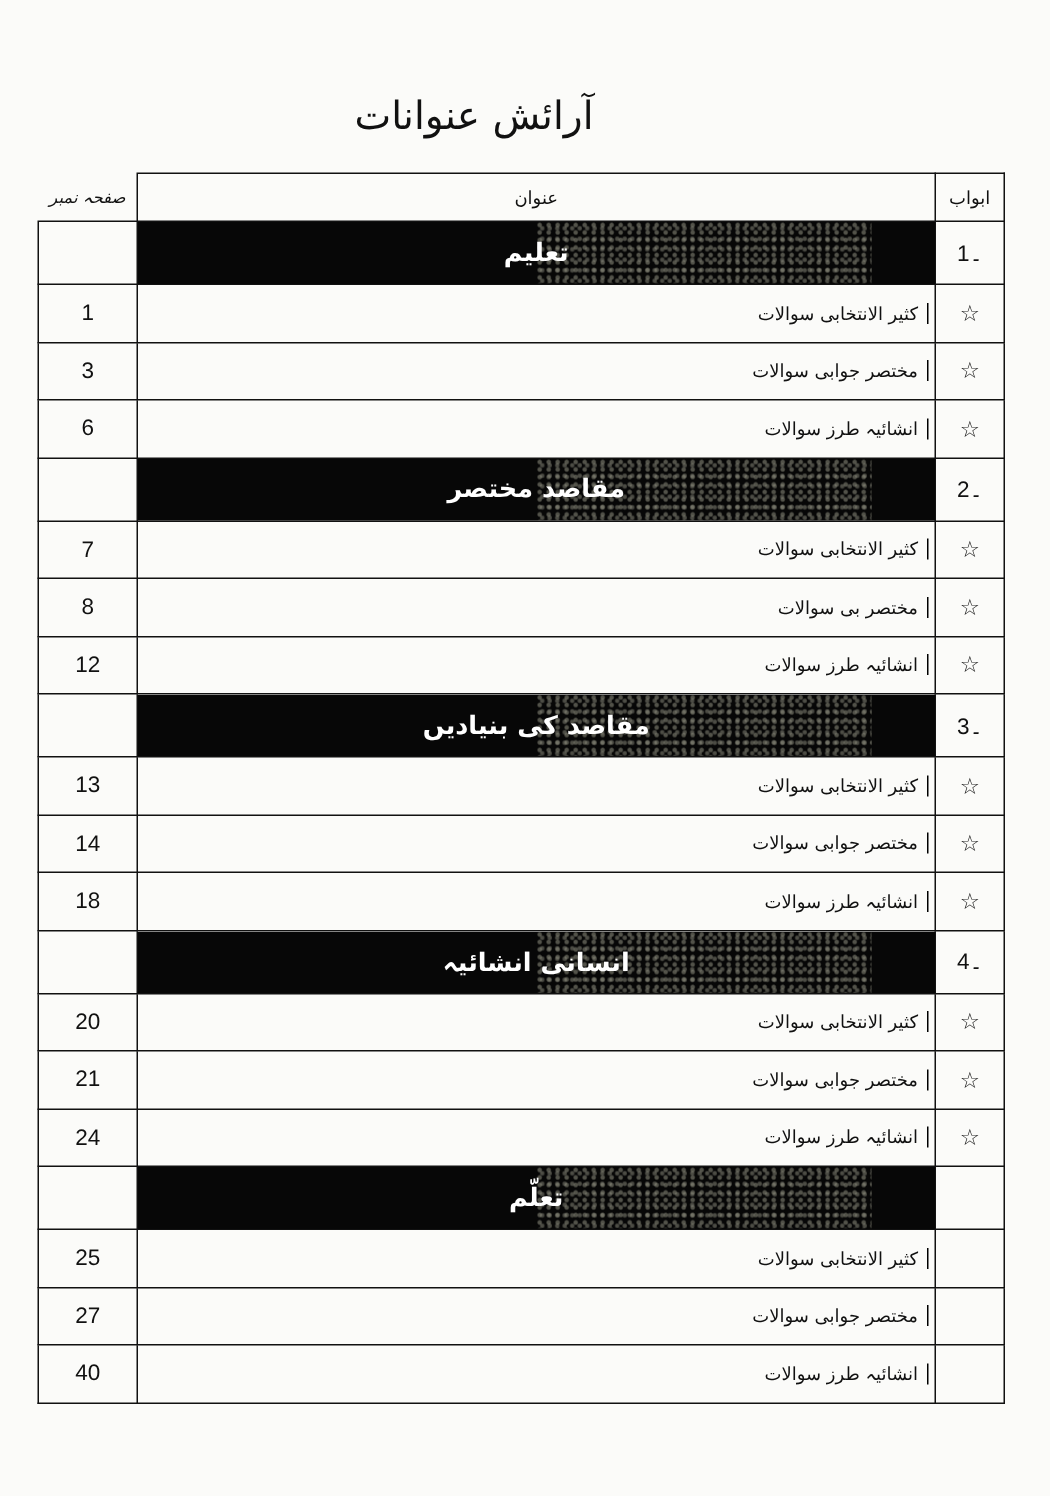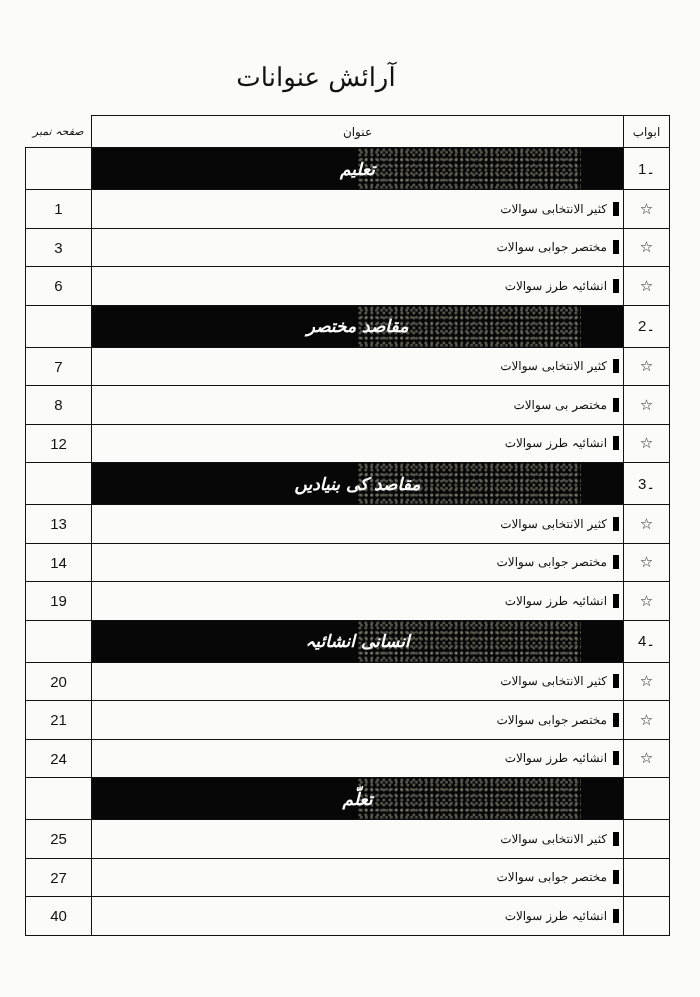--- a/index.html
+++ b/index.html
@@ -10,24 +10,24 @@
     .toc { position: absolute; left: 25px; top: 115px; width: 644px; border-collapse: collapse; table-layout: fixed; direction: ltr; padding-left: 28px; }
     .toc td { border: 1.6px solid #111; vertical-align: middle; }
     .c-page { width: 66px; text-align: center; font-family: "Liberation Sans", sans-serif; font-size: 15px; }
     .c-title { width: 532px; }
     .c-ch { width: 46px; text-align: center; font-family: "Liberation Sans", sans-serif; font-size: 15px; }
     .hdr td { height: 32px; font-family: "DejaVu Serif", serif; font-size: 12px; text-align: center; direction: rtl; }
     .hdr td.c-page { border-top: none; border-left: none; font-size: 11px; font-style: italic; }
     .chap td { height: 42px; }
     .chap .c-title { background: #070707; color: #fff; text-align: center; font-family: "DejaVu Sans", sans-serif; font-weight: bold; font-size: 17px; direction: rtl; position: relative; overflow: hidden; }
     .chap .c-title .speckle { position: absolute; top: 0; bottom: 0; width: 42%; left: 50%; background: radial-gradient(circle at 30% 40%, rgba(180,180,160,0.55) 0 1px, transparent 2px) 0 0/6px 5px, radial-gradient(circle at 70% 60%, rgba(200,200,180,0.45) 0 1px, transparent 2px) 0 0/5px 7px; opacity: 0.8; }
-    .chap .c-title span.lbl { position: relative; z-index: 1; font-style: italic; }
+    .chap .c-title span.lbl { position: relative; z-index: 1; }
     .sub td { height: 38.5px; }
     .sub .c-title { direction: rtl; font-family: "DejaVu Serif", serif; font-size: 12px; padding-right: 4px; }
-    .sub .c-title .lbl { display: inline-block; border-right: 6px solid #000000; padding-right: 6px; }
+    .sub .c-title .lbl { display: inline-block; border-right: 1px solid #000000; padding-right: 6px; }
     .star { font-size: 15px; color: #222; }
   </style>
 </head>
 <body>
 
 <div class="page-num">iii</div>
 <div class="title">آرائش عنوانات</div>
 
 <table class="toc">
   <tbody id="toc-body">
@@ -85,21 +85,21 @@
         <td class="c-page">13</td>
         <td class="c-title"><span class="lbl">کثیر الانتخابی سوالات</span></td>
         <td class="c-ch"><span class="star">☆</span></td>
       </tr>
       <tr class="sub">
         <td class="c-page">14</td>
         <td class="c-title"><span class="lbl">مختصر جوابی سوالات</span></td>
         <td class="c-ch"><span class="star">☆</span></td>
       </tr>
       <tr class="sub">
-        <td class="c-page">19</td>
+        <td class="c-page">18</td>
         <td class="c-title"><span class="lbl">انشائیہ طرز سوالات</span></td>
         <td class="c-ch"><span class="star">☆</span></td>
       </tr>
       <tr class="chap">
         <td class="c-page"></td>
         <td class="c-title"><div class="speckle"></div><span class="lbl">انسانی انشائیہ</span></td>
         <td class="c-ch">4۔</td>
       </tr>
       <tr class="sub">
         <td class="c-page">20</td>

